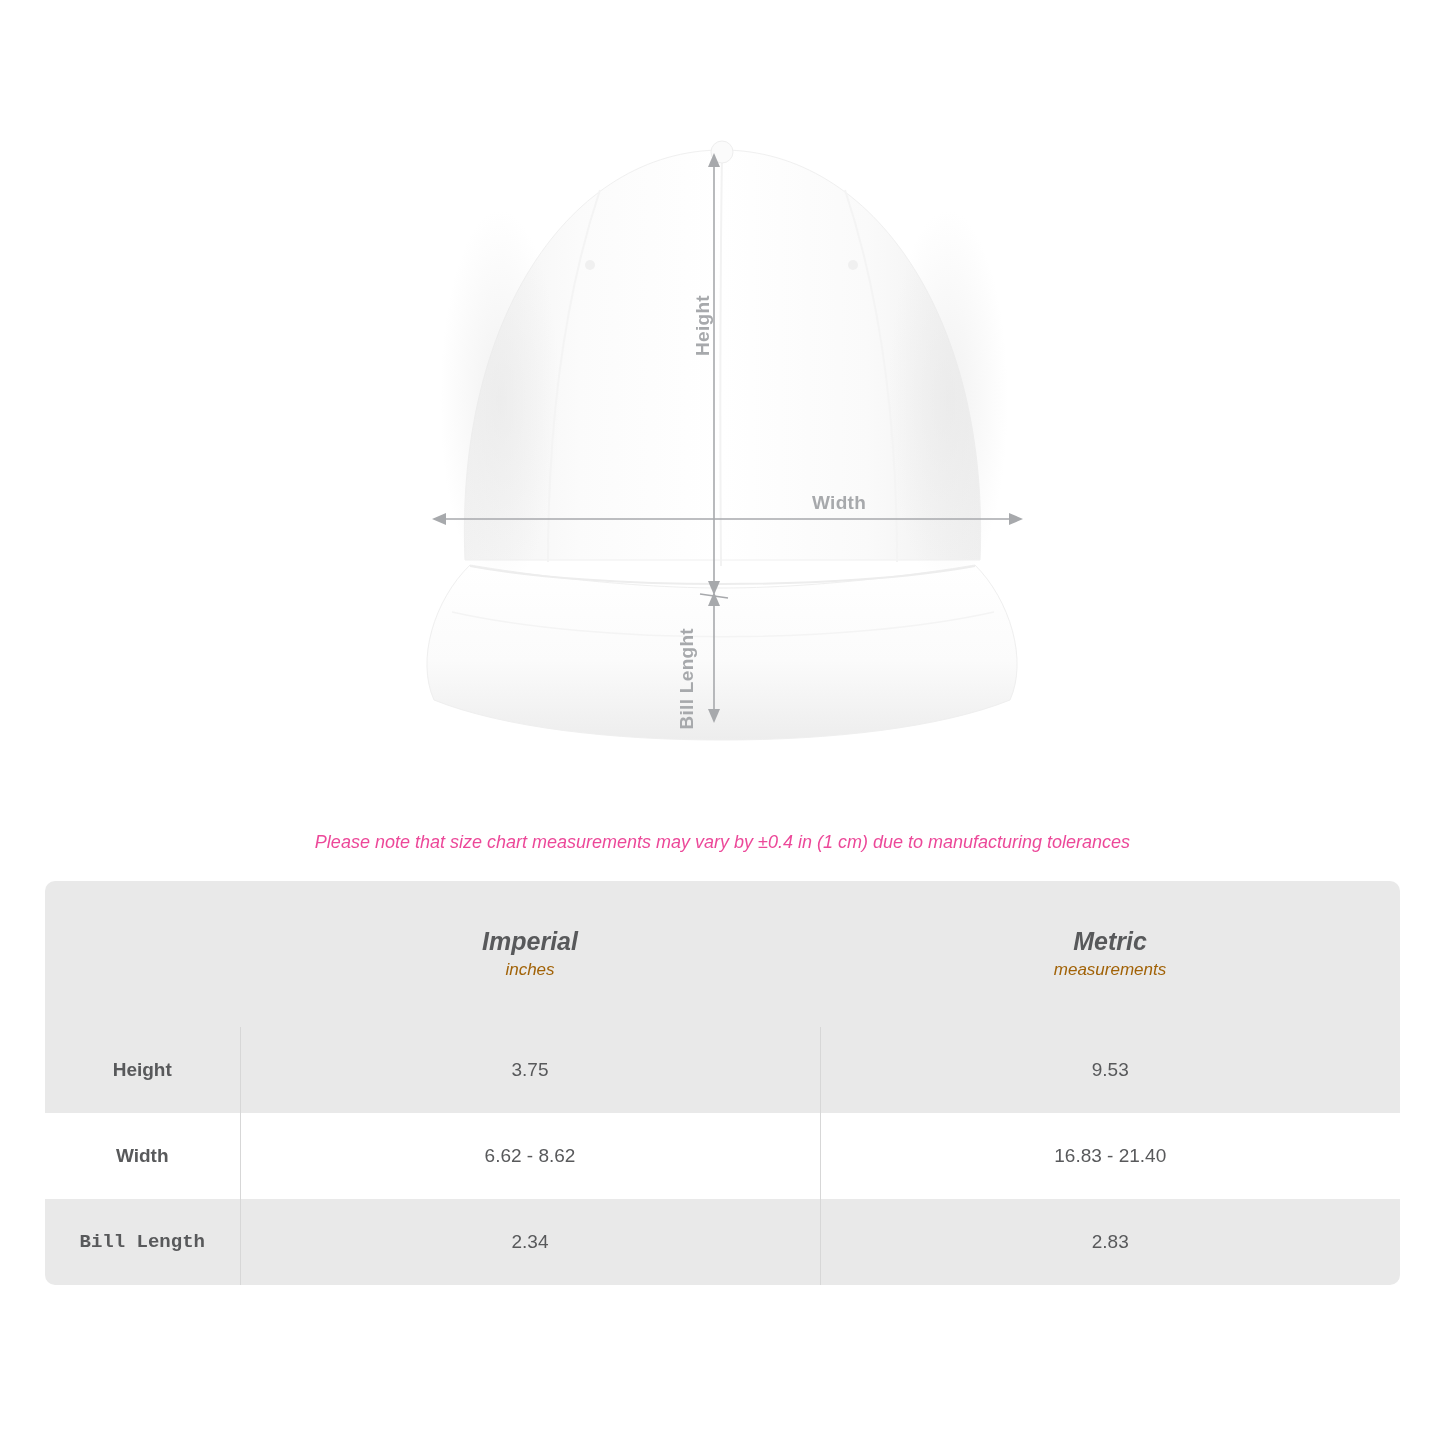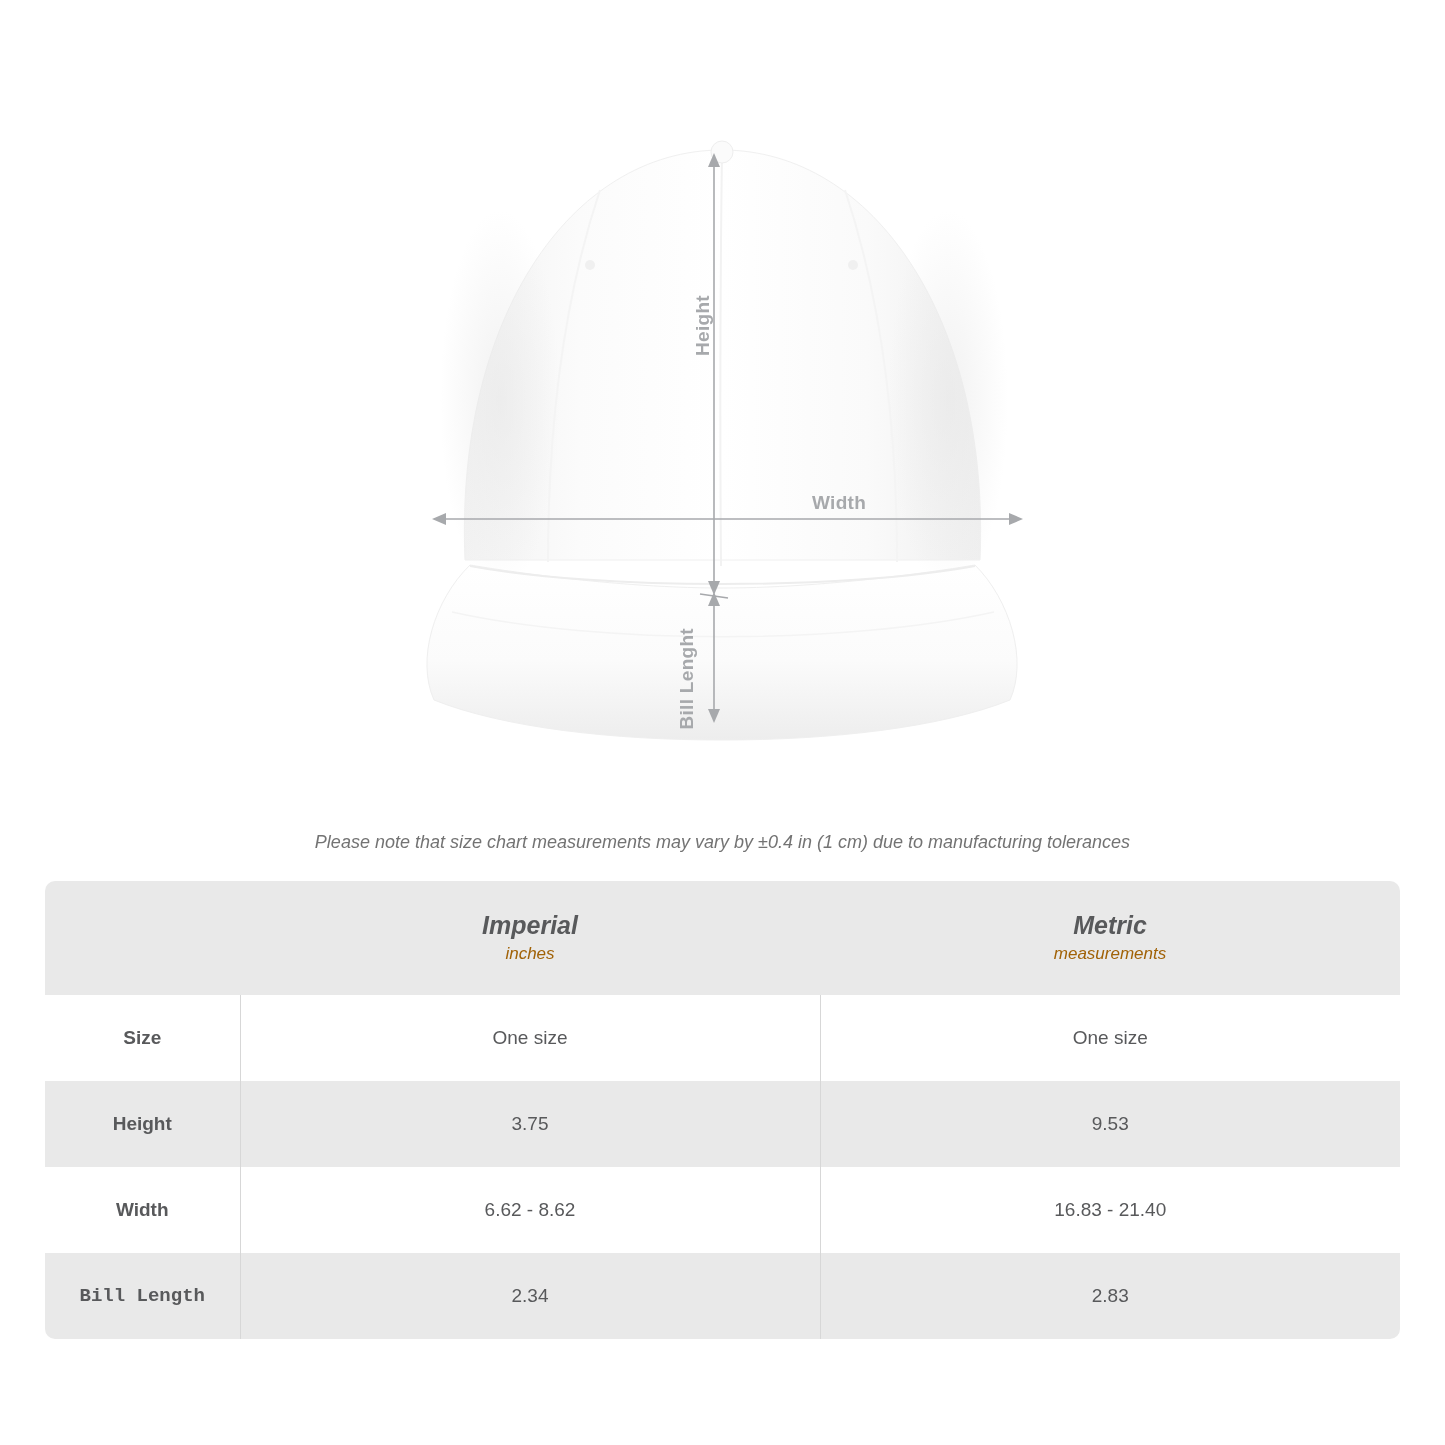--- a/index.html
+++ b/index.html
@@ -72,21 +72,21 @@
   .chart-title {
     font-size: 31px;
     font-weight: bold;
     color: #2b2b2b;
     letter-spacing: -0.2px;
   }
   .chart-note {
     margin-top: 14px;
     font-size: 18px;
     font-style: italic;
-    color: #737373;
+    color: #ec4899;
   }
 
   
   .table-wrap {
     margin: 28px 45px 0 45px;
   }
   table.size-table {
     width: 1355px;
     border-collapse: collapse;
     table-layout: fixed;
@@ -99,21 +99,21 @@
     text-align: center;
     vertical-align: middle;
     font-size: 19px;
     color: #58595b;
     padding: 0;
     height: 86px;
   }
 
   .head-row th {
     background: #e9e9e9;
-    height: 114px;
+    height: 146px;
   }
   .head-row th:first-child {
     border-top-left-radius: 10px;
   }
   .head-row th:last-child {
     border-top-right-radius: 10px;
   }
   .unit-title {
     font-size: 25px;
     font-style: italic;
@@ -248,25 +248,20 @@
             <div class="unit-title">Imperial</div>
             <div class="unit-sub">inches</div>
           </th>
           <th>
             <div class="unit-title">Metric</div>
             <div class="unit-sub">measurements</div>
           </th>
         </tr>
       </thead>
       <tbody>
-        <tr class="row-odd">
-          <td class="rowhead">Size</td>
-          <td class="cell-div">One size</td>
-          <td>One size</td>
-        </tr>
         <tr class="row-even">
           <td class="rowhead">Height</td>
           <td class="cell-div">3.75</td>
           <td>9.53</td>
         </tr>
         <tr class="row-odd">
           <td class="rowhead">Width</td>
           <td class="cell-div">6.62 - 8.62</td>
           <td>16.83 - 21.40</td>
         </tr>

